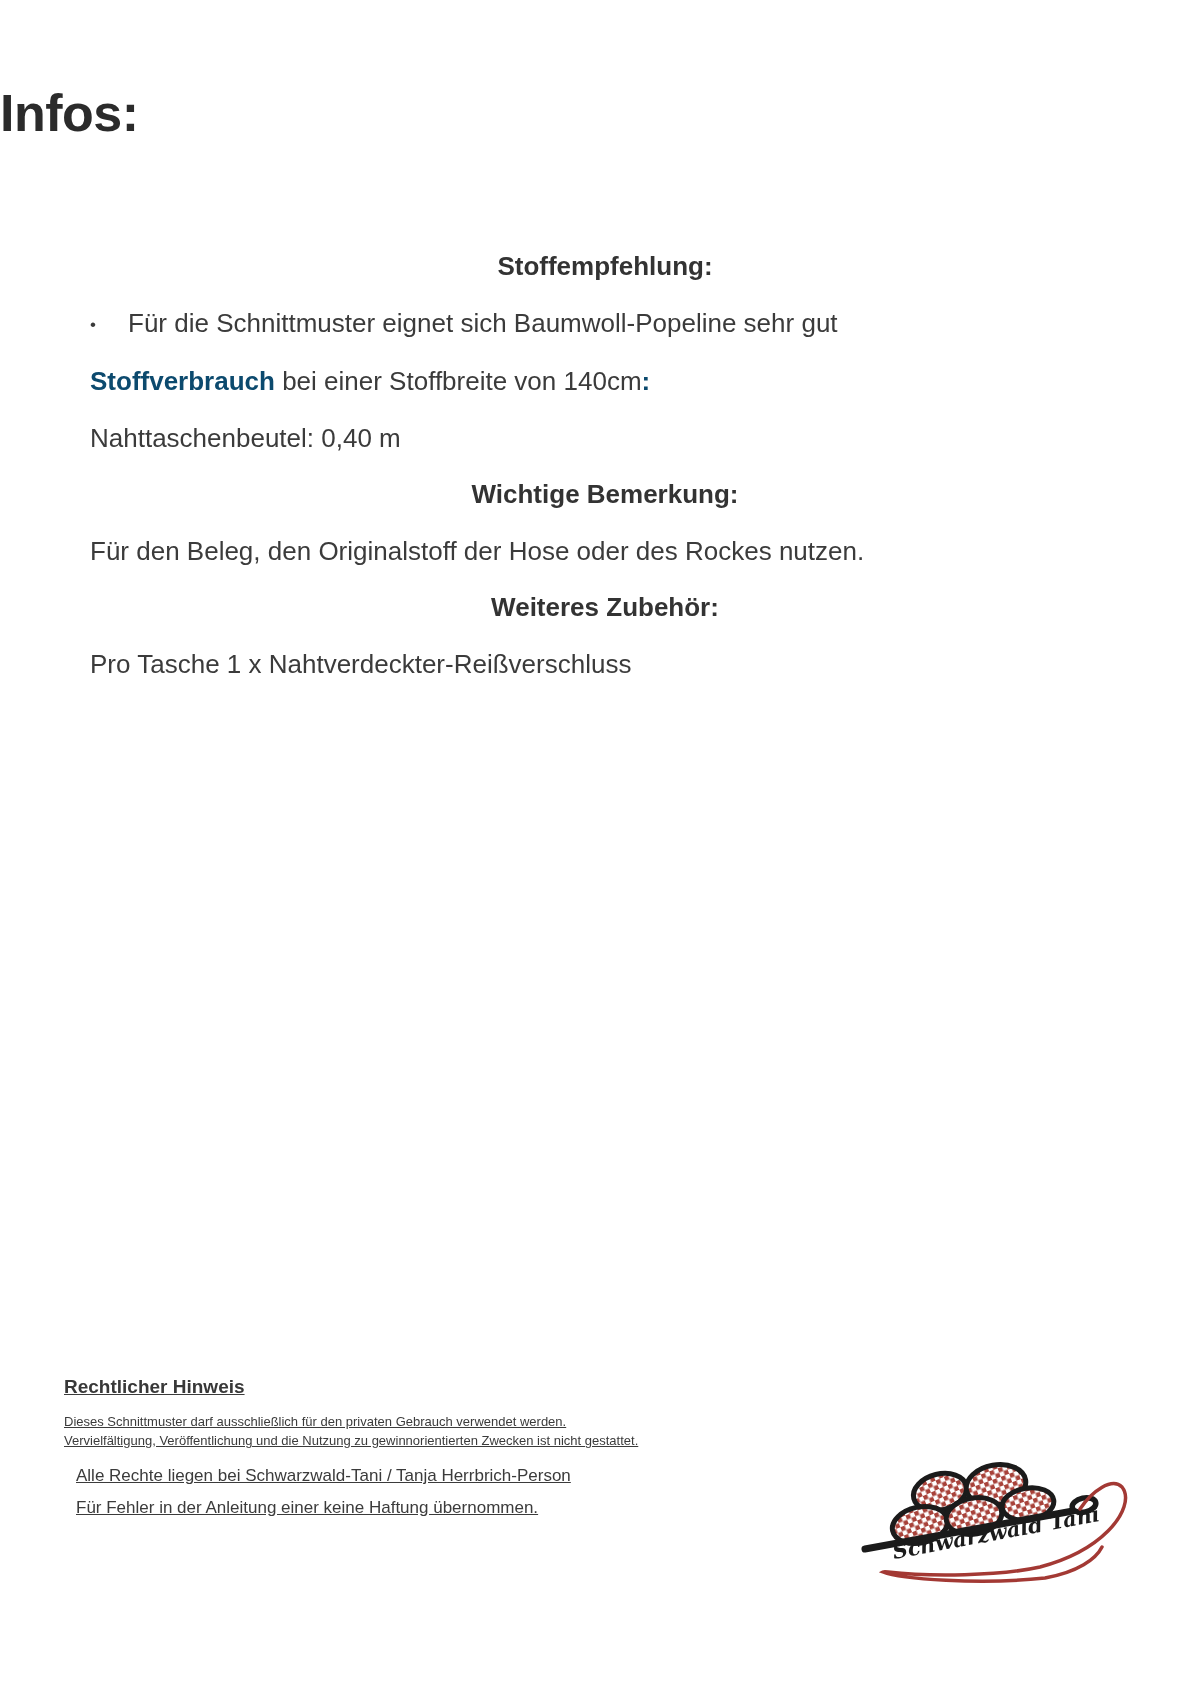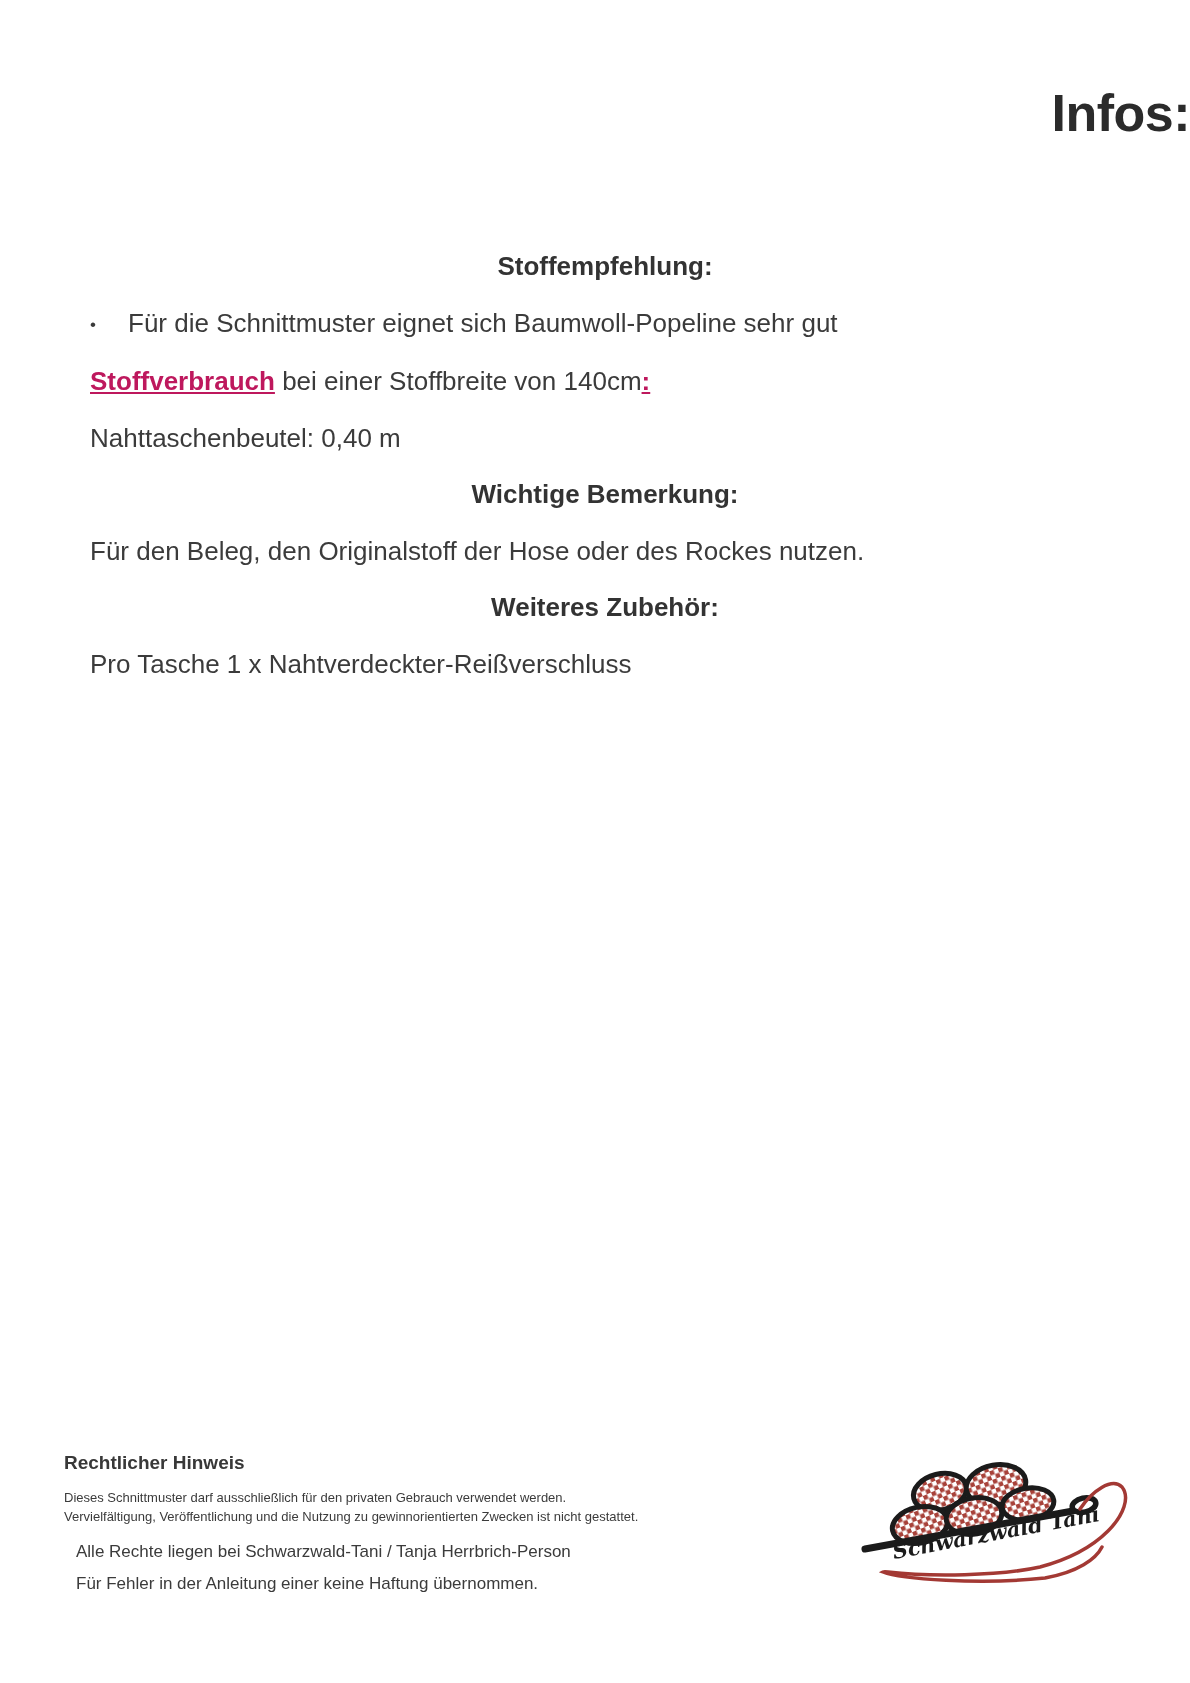--- a/index.html
+++ b/index.html
@@ -6,40 +6,41 @@
   .page{
     position:relative;
     width:1190px;height:1683px;
     background:#ffffff;
     overflow:hidden;
     font-family:"Liberation Sans","DejaVu Sans",sans-serif;
     color:#3b3b3b;
   }
   .doc-title{
     position:absolute;top:86px;left:0;width:100%;
-    margin:0;text-align:right;
+    margin:0;text-align:left;
     font-size:52px;line-height:54px;font-weight:700;
     letter-spacing:-0.5px;color:#2b2b2b;
   }
   .content{
     position:absolute;top:238px;left:90px;right:70px;
   }
   .content p{
     margin:0;font-size:26px;line-height:56.5px;
     font-weight:400;color:#3b3b3b;white-space:nowrap;
   }
   .content p.h{font-weight:700;color:#333333;text-align:center;}
-  .content b{font-weight:700;color:#be185d;text-decoration:underline;}
+  .content b{font-weight:700;color:#0c4a6e;}
   .bullet-dot{
     display:inline-block;width:38px;
     font-size:17px;vertical-align:2px;color:#3b3b3b;
   }
   .page-footer{
-    position:absolute;left:64px;top:1452px;width:760px;
+    position:absolute;left:64px;top:1376px;width:760px;
     color:#3b3b3b;
+    text-decoration:underline;
   }
   .f-heading{
     margin:0 0 14px 0;font-size:19px;font-weight:700;color:#383838;line-height:22px;
   }
   .f-para{margin:0 0 16px 0;font-size:13px;line-height:19px;}
   .f-para span{display:block;}
   .f-line{margin:0 0 13px 12px;font-size:17px;line-height:19px;}
   .logo-wrap{
     position:absolute;left:830px;top:1435px;width:300px;height:165px;
   }

